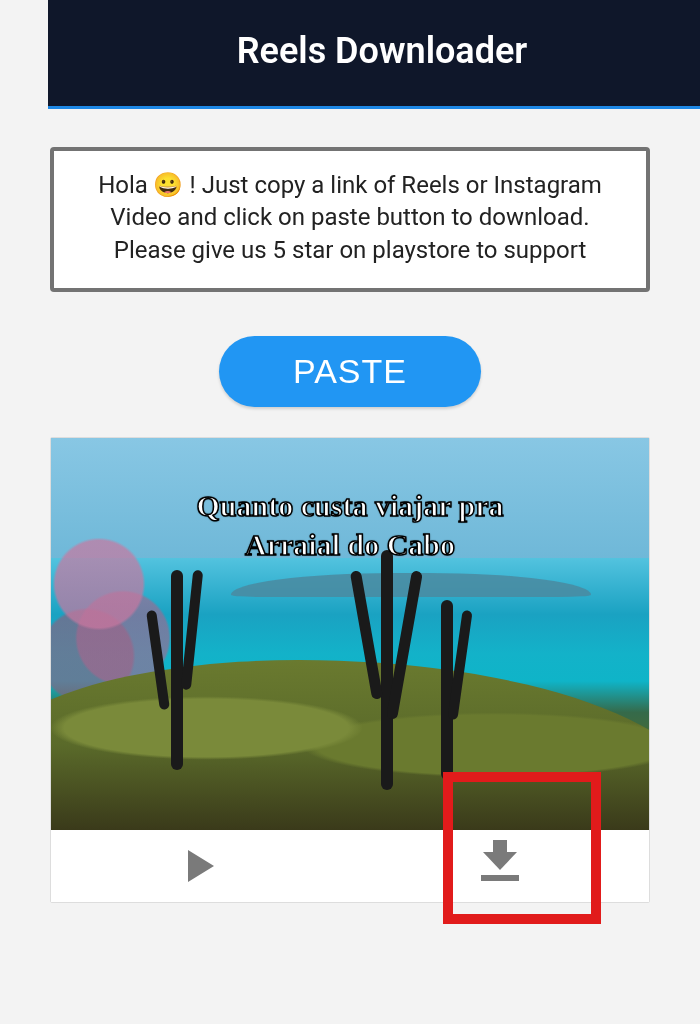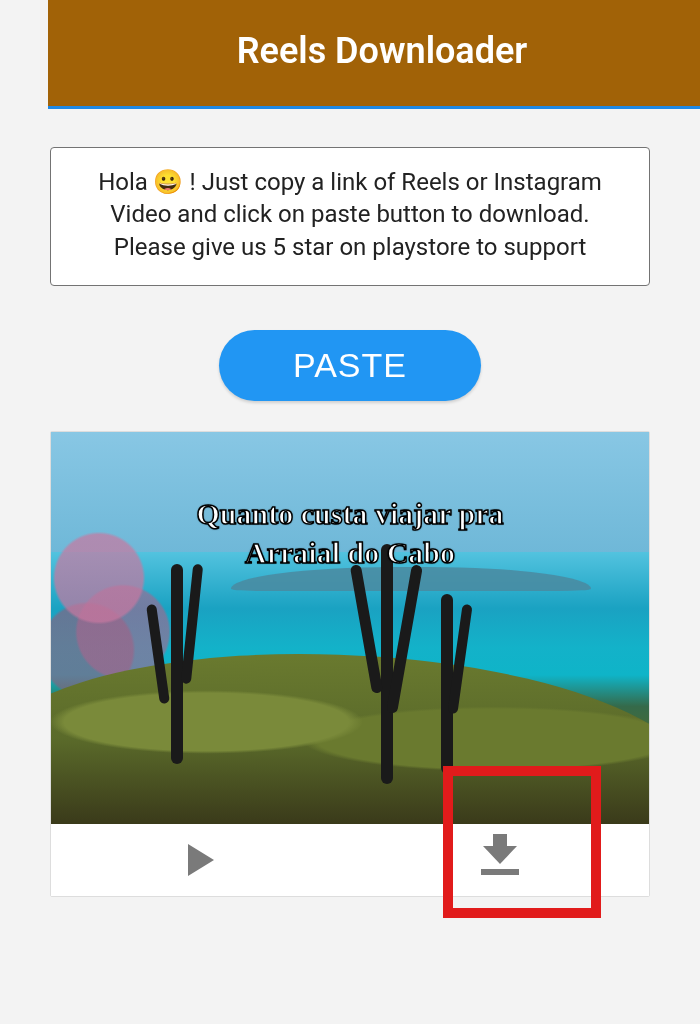--- a/index.html
+++ b/index.html
@@ -4,35 +4,35 @@
 <style>
   * { box-sizing: border-box; margin: 0; padding: 0; }
   body {
     width: 700px;
     height: 1024px;
     background: #f3f3f3;
     font-family: -apple-system, BlinkMacSystemFont, "Segoe UI", Roboto, Arial, sans-serif;
     overflow: hidden;
   }
   .header {
-    background: #a16207;
+    background: #0f172a;
     color: #ffffff;
     text-align: center;
     padding: 30px 0 34px 16px;
     font-size: 36px;
     font-weight: 600;
     border-bottom: 3px solid #1e88e5;
     margin-left: 48px;
   }
   .content {
     padding: 38px 50px 0 50px;
   }
   .info-card {
     background: #ffffff;
-    border: 1px solid #737373;
+    border: 4px solid #737373;
     border-radius: 4px;
     padding: 18px 26px 22px 26px;
     text-align: center;
     font-size: 24px;
     color: #222;
     line-height: 1.35;
   }
   .paste-btn {
     display: block;
     margin: 44px auto 0 auto;
@@ -130,21 +130,20 @@
     text-align: center;
     color: #ffffff;
     font-family: "Comic Sans MS", "Marker Felt", cursive;
     font-size: 30px;
     font-weight: 700;
     line-height: 1.3;
     -webkit-text-stroke: 1.5px #000;
     text-shadow: 0 0 2px #000;
     padding: 0 30px;
     white-space: pre-line;
-    margin-top: 14px;
   }
   .actions {
     display: flex;
     height: 72px;
     position: relative;
   }
   .action-btn {
     flex: 1;
     display: flex;
     align-items: center;

